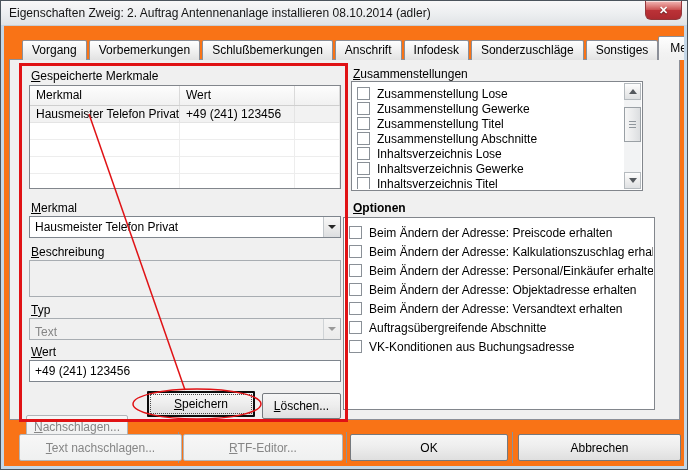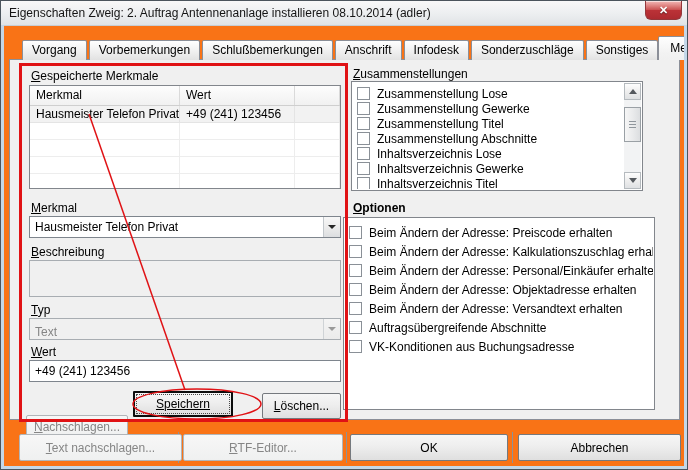--- a/index.html
+++ b/index.html
@@ -173,21 +173,21 @@
         <span class="arrow-down"></span>
       </span>
   </div>
 
   <div class="lbl" style="left:30px;top:344px;"><u>W</u>ert</div>
   <input class="textinput" style="left: 28px; top: 359px; width: 312px;" value="+49 (241) 123456">
 
   <div class="btn disabled" style="left:25px;top:392px;width:102px;height:23px;margin-top:22px;">
     <span><u>N</u>achschlagen...</span>
   </div>
-  <div class="btn default" style="left:132px;top:390px;width:100px;height:26px;text-decoration:underline;">
+  <div class="btn default" style="left:146px;top:390px;width:108px;height:26px;">
     <span><u>S</u>peichern</span>
   </div>
   <div class="btn" style="left:261px;top:392px;width:79px;height:26px;">
     <span><u>L</u>öschen...</span>
   </div>
 
   <div class="lbl" style="left:352px;top:66px;"><u>Z</u>usammenstellungen</div>
   <div class="box list" style="left:350px;top:80px;width:292px;height:110px;">
     <div class="list-items" style="padding-top:3px;">
       <div class="check-item ci-15">

